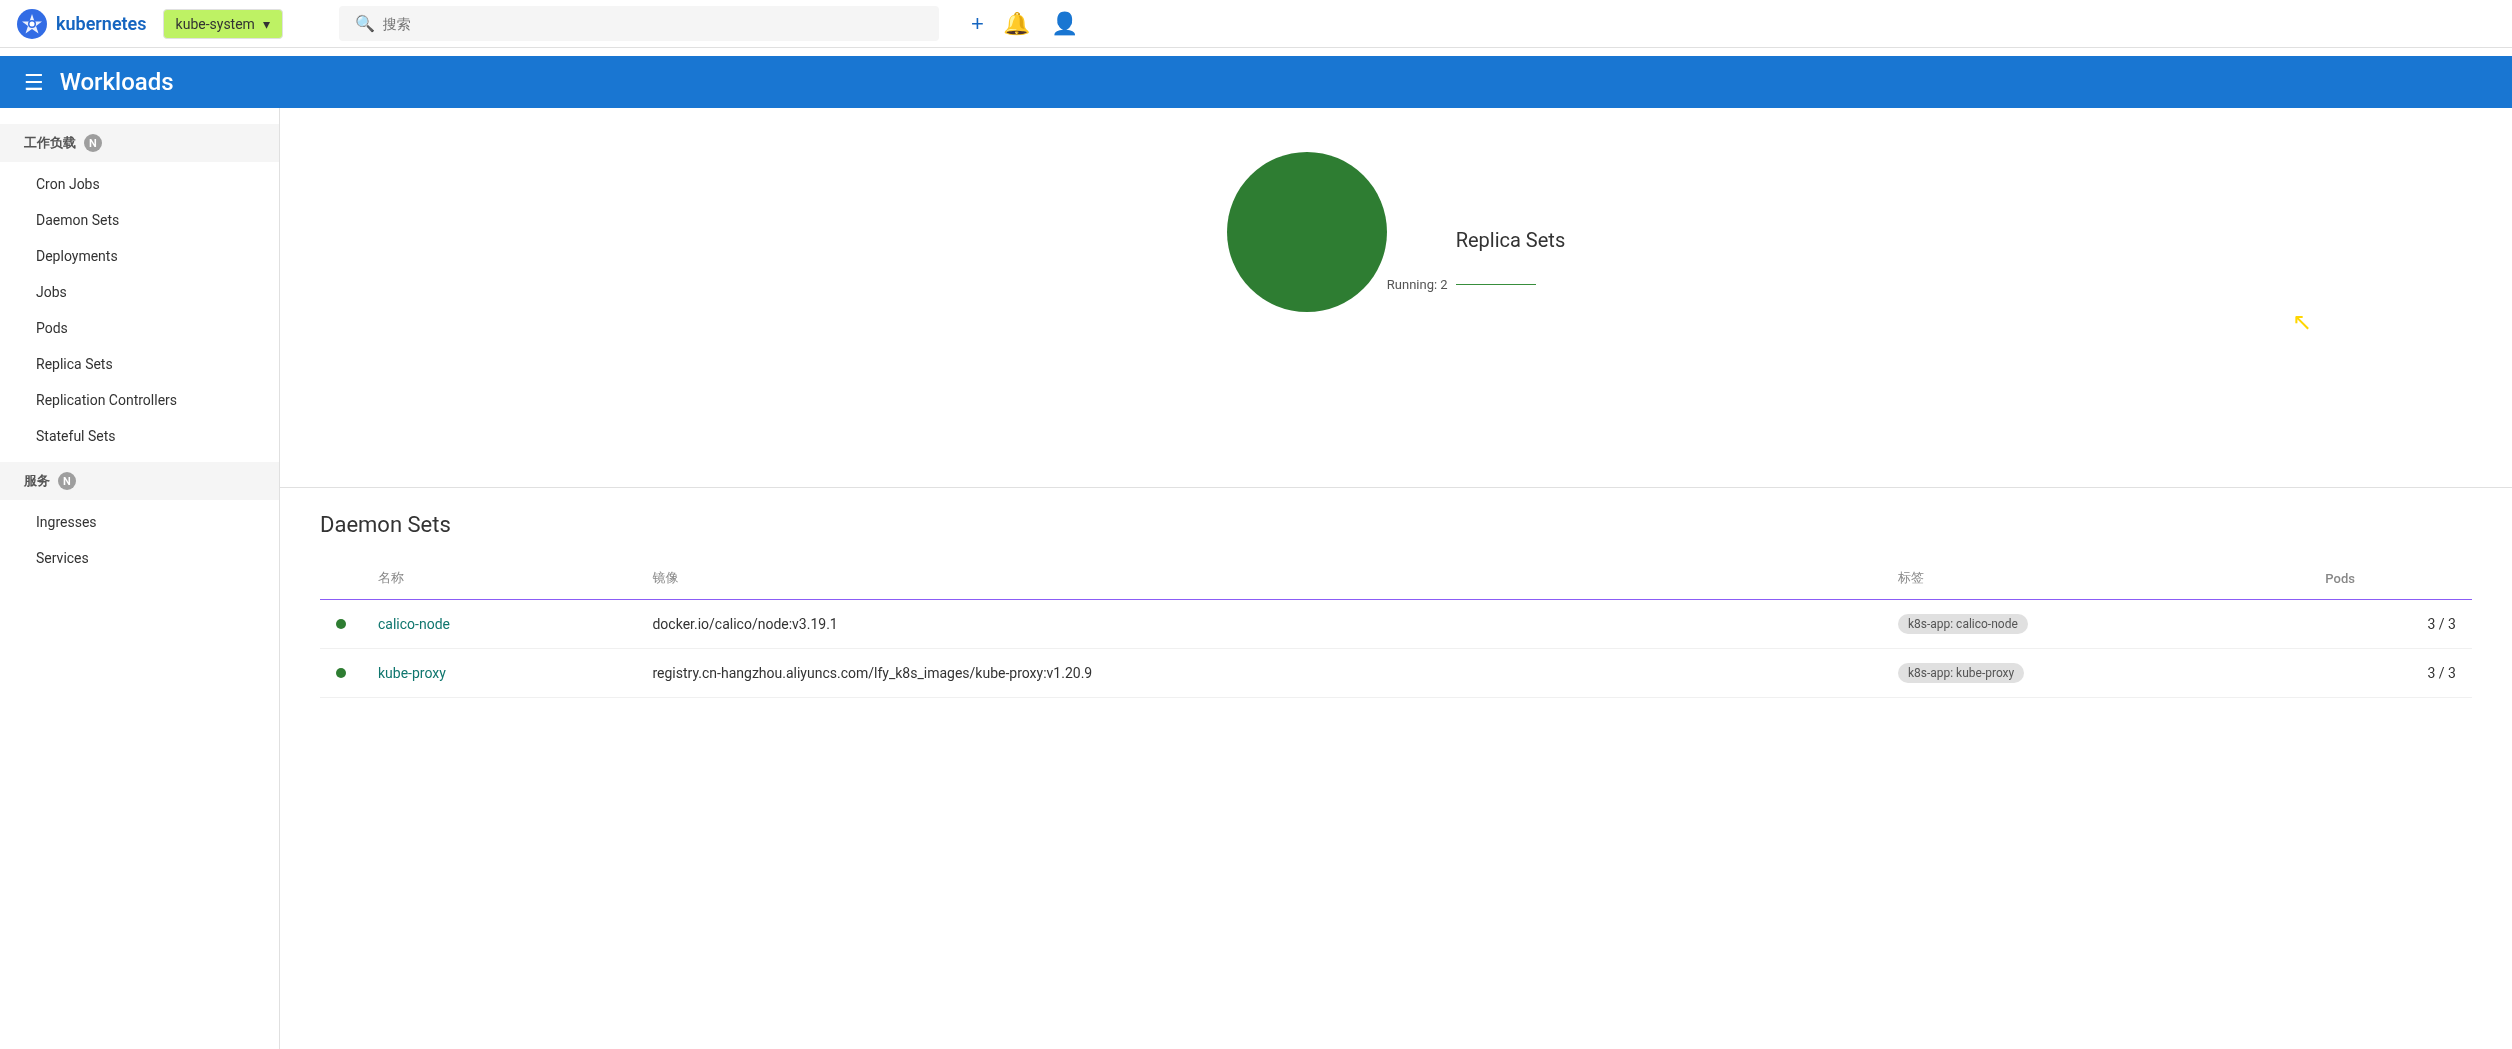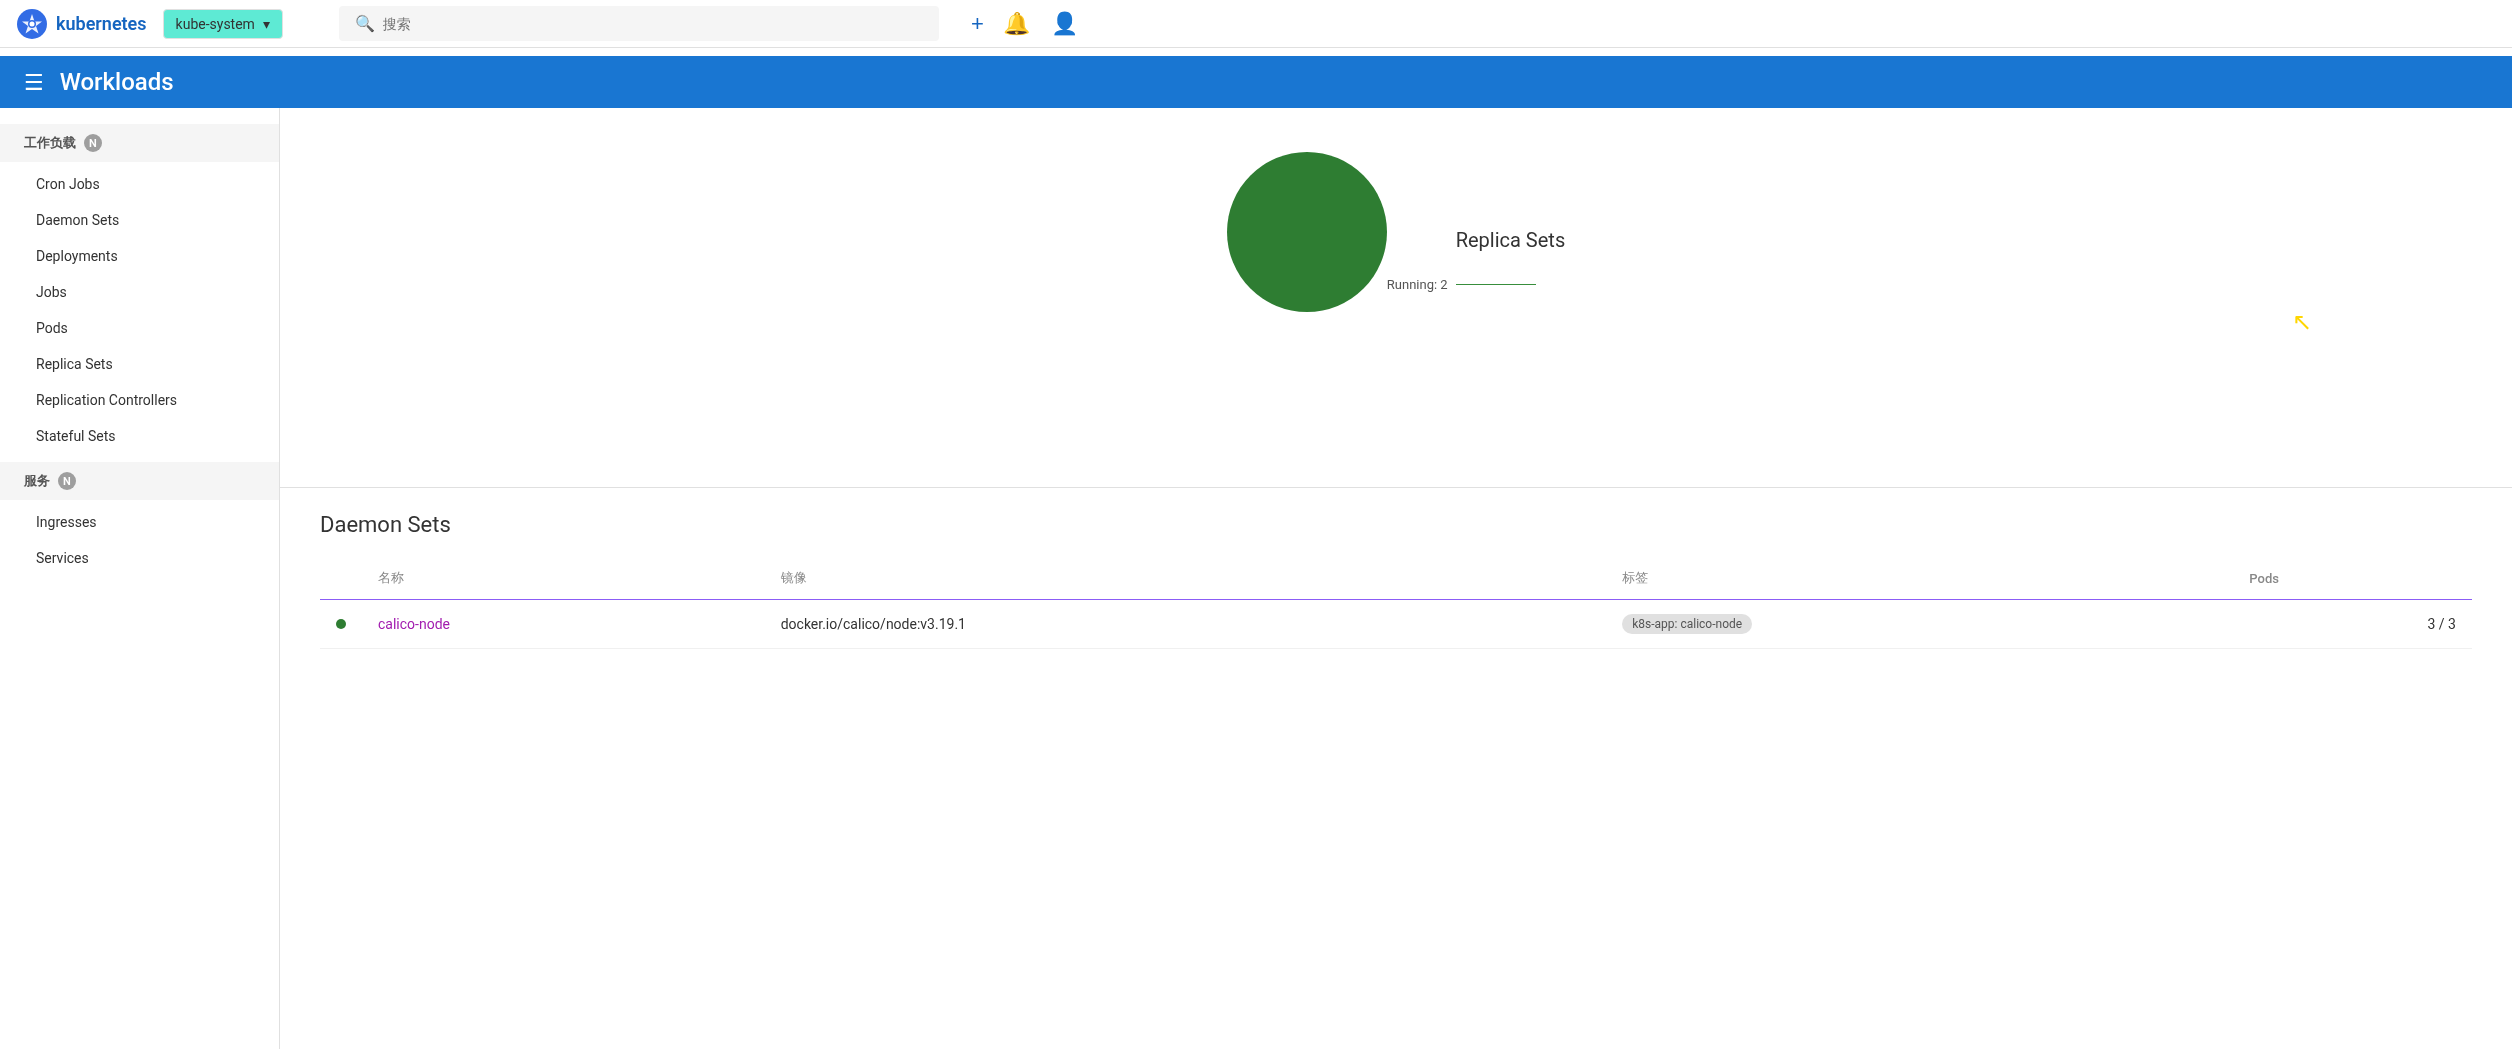--- a/index.html
+++ b/index.html
@@ -54,21 +54,21 @@
     .namespace-select {
       display: flex;
       align-items: center;
       border: 1px solid #e0e0e0;
       border-radius: 4px;
       padding: 6px 12px;
       gap: 8px;
       cursor: pointer;
       font-size: 14px;
       color: #333;
-      background: #5eead4;
+      background: #bef264;
     }
     .navbar-actions {
       display: flex;
       align-items: center;
       gap: 20px;
       margin-left: 16px;
     }
     .navbar-action-btn {
       background: none;
       border: none;
@@ -245,21 +245,21 @@
       vertical-align: middle;
     }
     .status-dot {
       width: 10px;
       height: 10px;
       border-radius: 50%;
       display: inline-block;
     }
     .status-dot.running { background: #2e7d32; }
     .link-blue {
-      color: #a21caf;
+      color: #0f766e;
       text-decoration: none;
       cursor: pointer;
       margin-top: 40px;
     }
     .tag-chip {
       display: inline-block;
       background: #e0e0e0;
       border-radius: 12px;
       padding: 3px 10px;
       font-size: 12px;
@@ -378,18 +378,31 @@
             </td>
             <td>
               <a class="link-blue">calico-node</a>
             </td>
             <td>docker.io/calico/node:v3.19.1</td>
             <td>
               <span class="tag-chip">k8s-app: calico-node</span>
             </td>
             <td class="pods-count">3 / 3</td>
           </tr>
+          <tr>
+            <td>
+              <span class="status-dot running"></span>
+            </td>
+            <td>
+              <a class="link-blue">kube-proxy</a>
+            </td>
+            <td>registry.cn-hangzhou.aliyuncs.com/lfy_k8s_images/kube-proxy:v1.20.9</td>
+            <td>
+              <span class="tag-chip">k8s-app: kube-proxy</span>
+            </td>
+            <td class="pods-count">3 / 3</td>
+          </tr>
         </tbody>
       </table>
     </div>
 
   </main>
 </div>
 
 </body></html>

